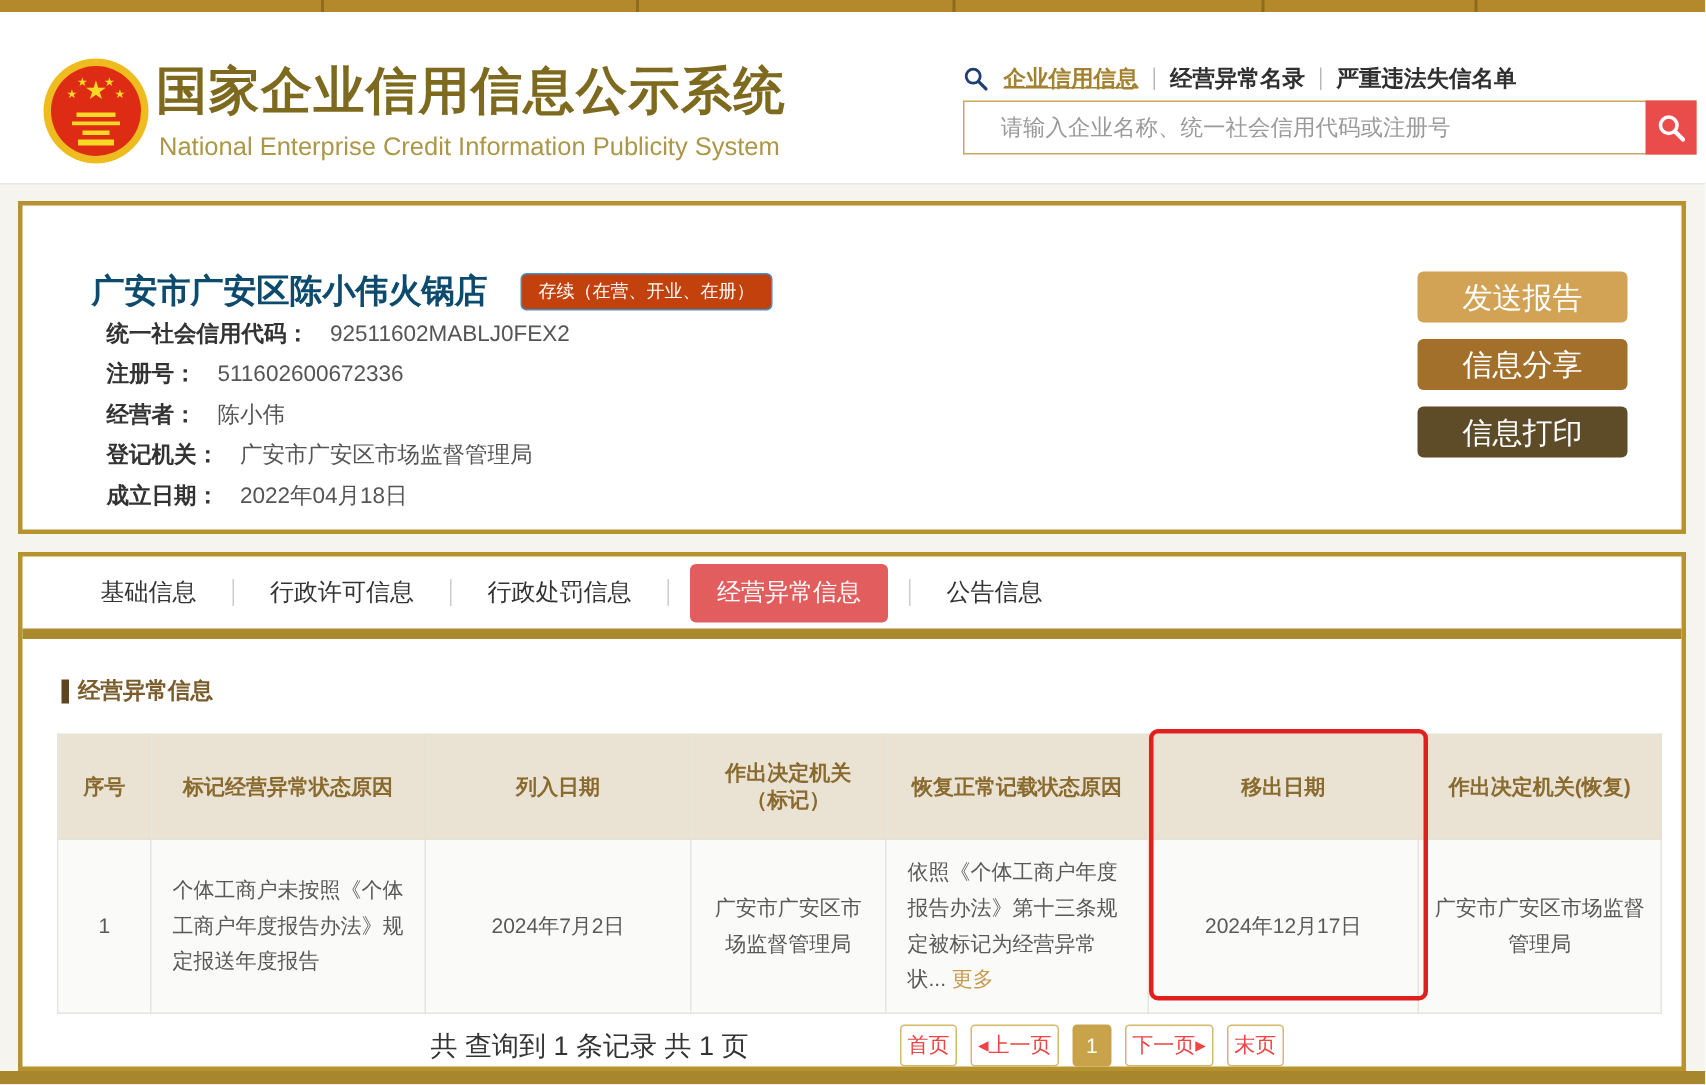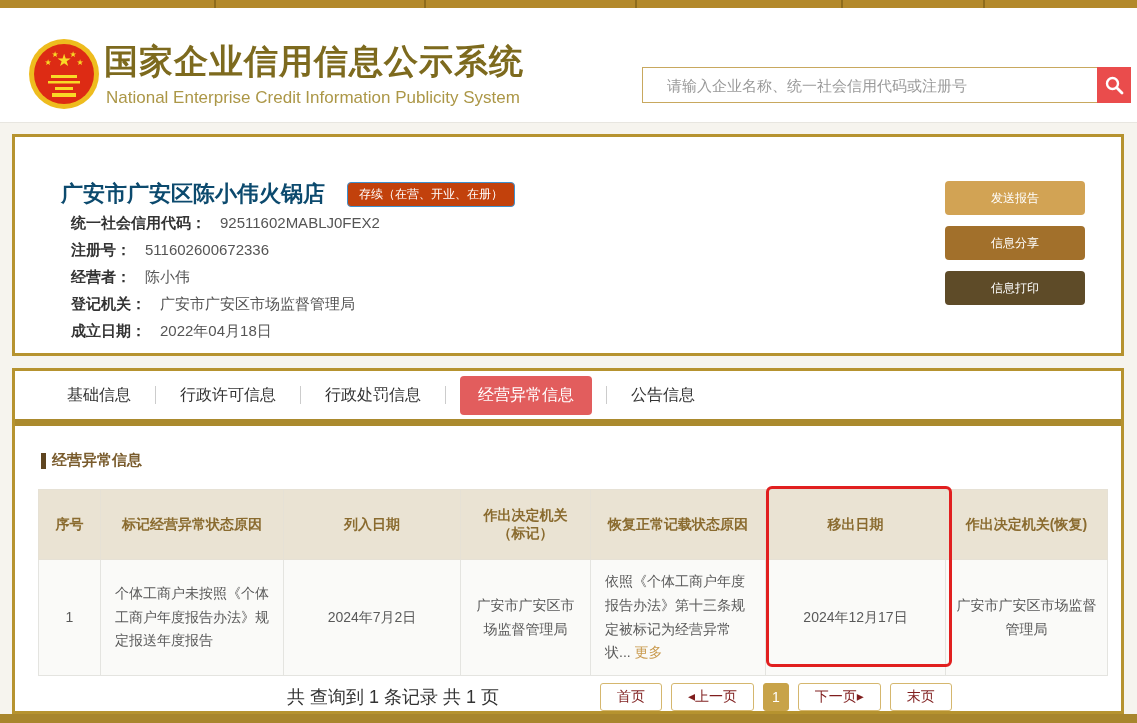--- a/index.html
+++ b/index.html
@@ -40,21 +40,21 @@
   
   .company-line { position:absolute; left:40px; top:36px; display:flex; align-items:center; gap:16px; }
   .company-name { font-size:22px; font-weight:bold; color:#0c4a6e; margin:6px; white-space:nowrap; }
   .status-badge { background:#c2410c; border:1px solid #3e91cf; color:#fff; font-size:12px;
                   padding:3px 11px; border-radius:4px; white-space:nowrap; }
   .fields { position:absolute; left:56px; top:72px; }
   .field { height:27px; line-height:27px; font-size:15px; white-space:nowrap; }
   .flabel { font-weight:bold; color:#333; margin-right:14px; }
   .fvalue { color:#555; }
   .actions { position:absolute; right:36px; top:44px; width:140px; display:flex; flex-direction:column; gap:11px; }
-  .act { height:34px; border:none; border-radius:4px; color:#fff; font-size:12px;
+  .act { height:34px; border:none; border-radius:4px; color:#fff; font-size:20px;
          cursor:pointer; font-family:Liberation Serif, serif; }
   .act1 { background:#d2a354; } .act2 { background:#a2702b; } .act3 { background:#5e4b28;text-align:center; }
 
   
   .tabs { position:absolute; left:0; top:0; width:100%; height:48px; display:flex; align-items:center;
           padding-left:28px; box-sizing:border-box; }
   .tab { font-size:16px; color:#333; margin:0 14px; padding:0 10px; cursor:pointer; white-space:nowrap; }
   .tab.active { background:#e25d5d; color:#fff; border-radius:4px; padding:9px 18px; }
   .tab-sep { width:1px; height:18px; background:#ccc; }
   .goldbar { position:absolute; left:0; top:48px; width:100%; height:7px; background:#ab8a2e; }
@@ -70,22 +70,22 @@
   .dtable td { height:107px; background:#fafaf8; color:#595959; font-size:14px; text-align:center;
                vertical-align:middle; border:1px solid #e4e4e0; padding:6px 10px;
                box-sizing:border-box; line-height:1.7; }
   .dtable td.left { text-align:left; padding:10px 14px; }
   .more { color:#c99a4e; cursor:pointer; text-decoration:none; }
 
   
   .pager { position:absolute; left:0; top:312px; width:100%; height:30px; }
   .summary { position:absolute; left:272px; top:0; line-height:28px; font-size:18px; color:#333; white-space:nowrap; }
   .pages { position:absolute; left:585px; top:0; display:flex; gap:9px; align-items:center; }
-  .pbtn { min-width:34px; height:28px; padding:0 16px; background:#fff; border:1px solid #d5b76e;
-          color:#7f1d1d; font-size:14px; border-radius:3px; cursor:pointer; font-family:inherit; white-space:nowrap; }
+  .pbtn { min-width:34px; height:28px; padding:0 4px; background:#fff; border:1px solid #d5b76e;
+          color:#ef4444; font-size:14px; border-radius:3px; cursor:pointer; font-family:inherit; white-space:nowrap; }
   .pbtn.current { background:#c8a349; color:#fff; border-color:#c8a349; min-width:24px; padding:0 8px; }
 
   
   .redbox { position:absolute; left:766px; top:486px; width:180px; height:175px;
             border:3px solid #e11f1f; border-radius:6px; pointer-events:none; z-index:5; }
 
   .bottombar { position:absolute; left:0; top:714px; width:1137px; height:9px; background:#a8862d; }
 </style>
 </head>
 <body>
@@ -112,20 +112,33 @@
         <text x="52" y="27" font-size="8" fill="#f9d926" text-anchor="middle">★</text>
         <rect x="23" y="37" width="26" height="3" fill="#f9d926"></rect>
         <rect x="20" y="43" width="32" height="2.5" fill="#f9d926"></rect>
         <rect x="27" y="49" width="18" height="3" fill="#f9d926"></rect>
         <rect x="24" y="55" width="24" height="4" fill="#f9d926"></rect>
       </svg>
     </div>
     <div class="site-title">国家企业信用信息公示系统</div>
     <div class="site-subtitle">National Enterprise Credit Information Publicity System</div>
 
+    <div class="nav-links">
+      <span style="display:flex;">
+        <svg width="17" height="17" viewBox="0 0 20 20">
+          <circle cx="8" cy="8" r="5.5" fill="none" stroke="#1f3f70" stroke-width="2.2"></circle>
+          <line x1="12.5" y1="12.5" x2="18" y2="18" stroke="#1f3f70" stroke-width="2.6" stroke-linecap="round"></line>
+        </svg>
+      </span>
+      <a class="nav-link active">企业信用信息</a>
+      <span class="vsep"></span>
+      <a class="nav-link">经营异常名录</a>
+      <span class="vsep"></span>
+      <a class="nav-link">严重违法失信名单</a>
+    </div>
 
     <div class="searchbar">
       <input class="search-input" type="text" placeholder="请输入企业名称、统一社会信用代码或注册号" style="">
       <button class="search-btn">
         <span style="display:flex;">
           <svg width="20" height="20" viewBox="0 0 20 20">
             <circle cx="8.5" cy="8.5" r="5.5" fill="none" stroke="#fff" stroke-width="2.4"></circle>
             <line x1="13" y1="13" x2="18" y2="18" stroke="#fff" stroke-width="2.8" stroke-linecap="round"></line>
           </svg>
         </span>

